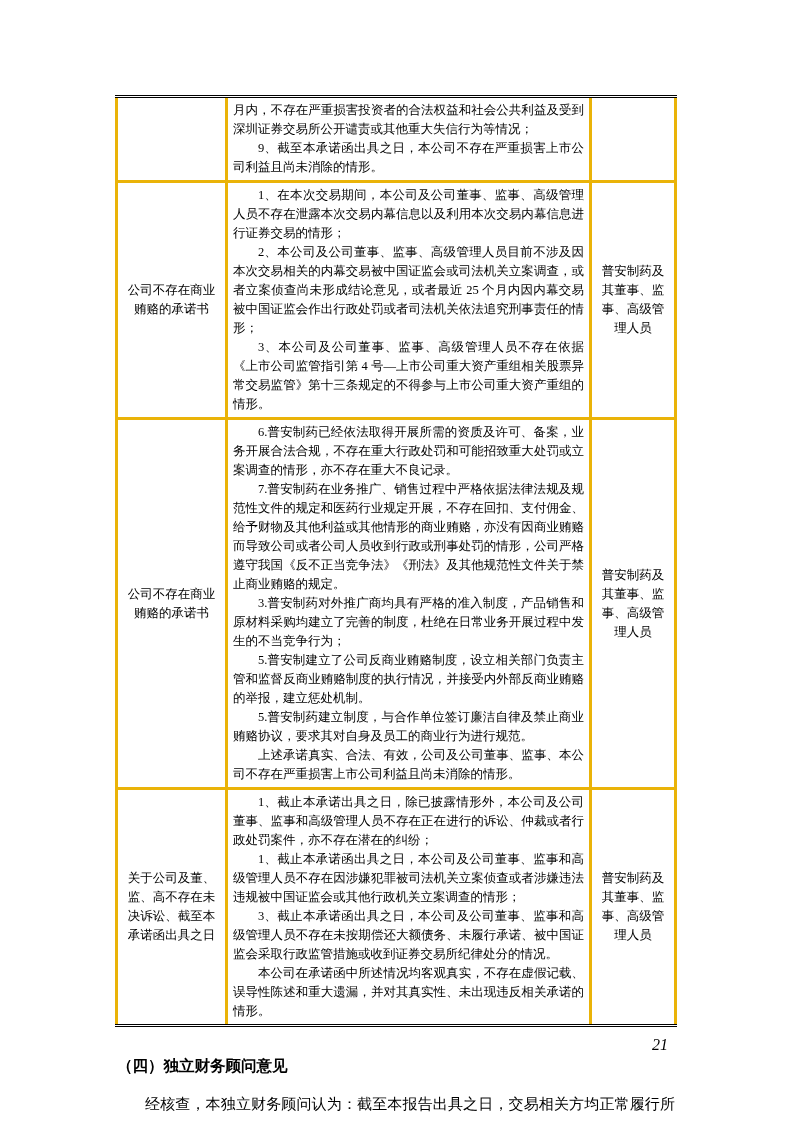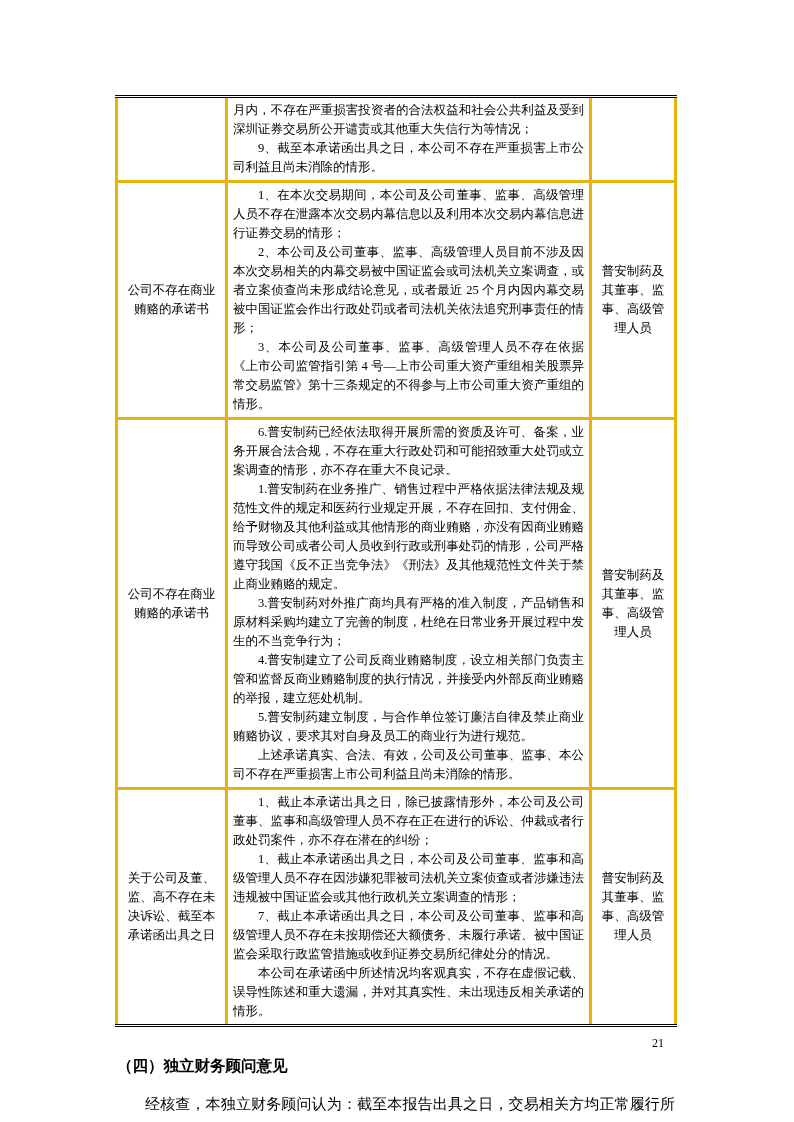--- a/index.html
+++ b/index.html
@@ -44,21 +44,22 @@
     font-size:15px;
     line-height:38px;
     margin:6px 0 0 0;
     text-indent:2em;
     text-align:justify;
     text-justify:inter-ideograph;
   }
   .page-number {
     position:absolute;
     left:652px; top:1036px;
-    font-size:12px;
+    font-size:16px;
+    font-style:italic;
   }
 </style>
 </head>
 <body>
 
 <div class="page">
   <div class="content">
 
     <table class="commitments">
       <tbody>
@@ -78,35 +79,35 @@
             <p>2、本公司及公司董事、监事、高级管理人员目前不涉及因本次交易相关的内幕交易被中国证监会或司法机关立案调查，或者立案侦查尚未形成结论意见，或者最近 25 个月内因内幕交易被中国证监会作出行政处罚或者司法机关依法追究刑事责任的情形；</p>
             <p>3、本公司及公司董事、监事、高级管理人员不存在依据《上市公司监管指引第 4 号—上市公司重大资产重组相关股票异常交易监管》第十三条规定的不得参与上市公司重大资产重组的情形。</p>
           </td>
           <td class="c-party">普安制药及其董事、监事、高级管理人员</td>
         </tr>
 
         <tr>
           <td class="c-label">公司不存在商业贿赂的承诺书</td>
           <td class="c-body">
             <p>6.普安制药已经依法取得开展所需的资质及许可、备案，业务开展合法合规，不存在重大行政处罚和可能招致重大处罚或立案调查的情形，亦不存在重大不良记录。</p>
-            <p>1.普安制药在业务推广、销售过程中严格依据法律法规及规范性文件的规定和医药行业规定开展，不存在回扣、支付佣金、给予财物及其他利益或其他情形的商业贿赂，亦没有因商业贿赂而导致公司或者公司人员收到行政或刑事处罚的情形，公司严格遵守我国《反不正当竞争法》《刑法》及其他规范性文件关于禁止商业贿赂的规定。</p>
+            <p>7.普安制药在业务推广、销售过程中严格依据法律法规及规范性文件的规定和医药行业规定开展，不存在回扣、支付佣金、给予财物及其他利益或其他情形的商业贿赂，亦没有因商业贿赂而导致公司或者公司人员收到行政或刑事处罚的情形，公司严格遵守我国《反不正当竞争法》《刑法》及其他规范性文件关于禁止商业贿赂的规定。</p>
             <p>3.普安制药对外推广商均具有严格的准入制度，产品销售和原材料采购均建立了完善的制度，杜绝在日常业务开展过程中发生的不当竞争行为；</p>
-            <p>4.普安制建立了公司反商业贿赂制度，设立相关部门负责主管和监督反商业贿赂制度的执行情况，并接受内外部反商业贿赂的举报，建立惩处机制。</p>
+            <p>5.普安制建立了公司反商业贿赂制度，设立相关部门负责主管和监督反商业贿赂制度的执行情况，并接受内外部反商业贿赂的举报，建立惩处机制。</p>
             <p>5.普安制药建立制度，与合作单位签订廉洁自律及禁止商业贿赂协议，要求其对自身及员工的商业行为进行规范。</p>
             <p>上述承诺真实、合法、有效，公司及公司董事、监事、本公司不存在严重损害上市公司利益且尚未消除的情形。</p>
           </td>
           <td class="c-party">普安制药及其董事、监事、高级管理人员</td>
         </tr>
 
         <tr>
           <td class="c-label">关于公司及董、监、高不存在未决诉讼、截至本承诺函出具之日</td>
           <td class="c-body">
             <p>1、截止本承诺出具之日，除已披露情形外，本公司及公司董事、监事和高级管理人员不存在正在进行的诉讼、仲裁或者行政处罚案件，亦不存在潜在的纠纷；</p>
             <p>1、截止本承诺函出具之日，本公司及公司董事、监事和高级管理人员不存在因涉嫌犯罪被司法机关立案侦查或者涉嫌违法违规被中国证监会或其他行政机关立案调查的情形；</p>
-            <p>7、截止本承诺函出具之日，本公司及公司董事、监事和高级管理人员不存在未按期偿还大额债务、未履行承诺、被中国证监会采取行政监管措施或收到证券交易所纪律处分的情况。</p>
+            <p>3、截止本承诺函出具之日，本公司及公司董事、监事和高级管理人员不存在未按期偿还大额债务、未履行承诺、被中国证监会采取行政监管措施或收到证券交易所纪律处分的情况。</p>
             <p>本公司在承诺函中所述情况均客观真实，不存在虚假记载、误导性陈述和重大遗漏，并对其真实性、未出现违反相关承诺的情形。</p>
           </td>
           <td class="c-party">普安制药及其董事、监事、高级管理人员</td>
         </tr>
       </tbody>
     </table>
 
     <div class="h3">（四）独立财务顾问意见</div>
     <p class="body-para">经核查，本独立财务顾问认为：截至本报告出具之日，交易相关方均正常履行所作承诺，未出现违反相关承诺的情形。</p>
 

